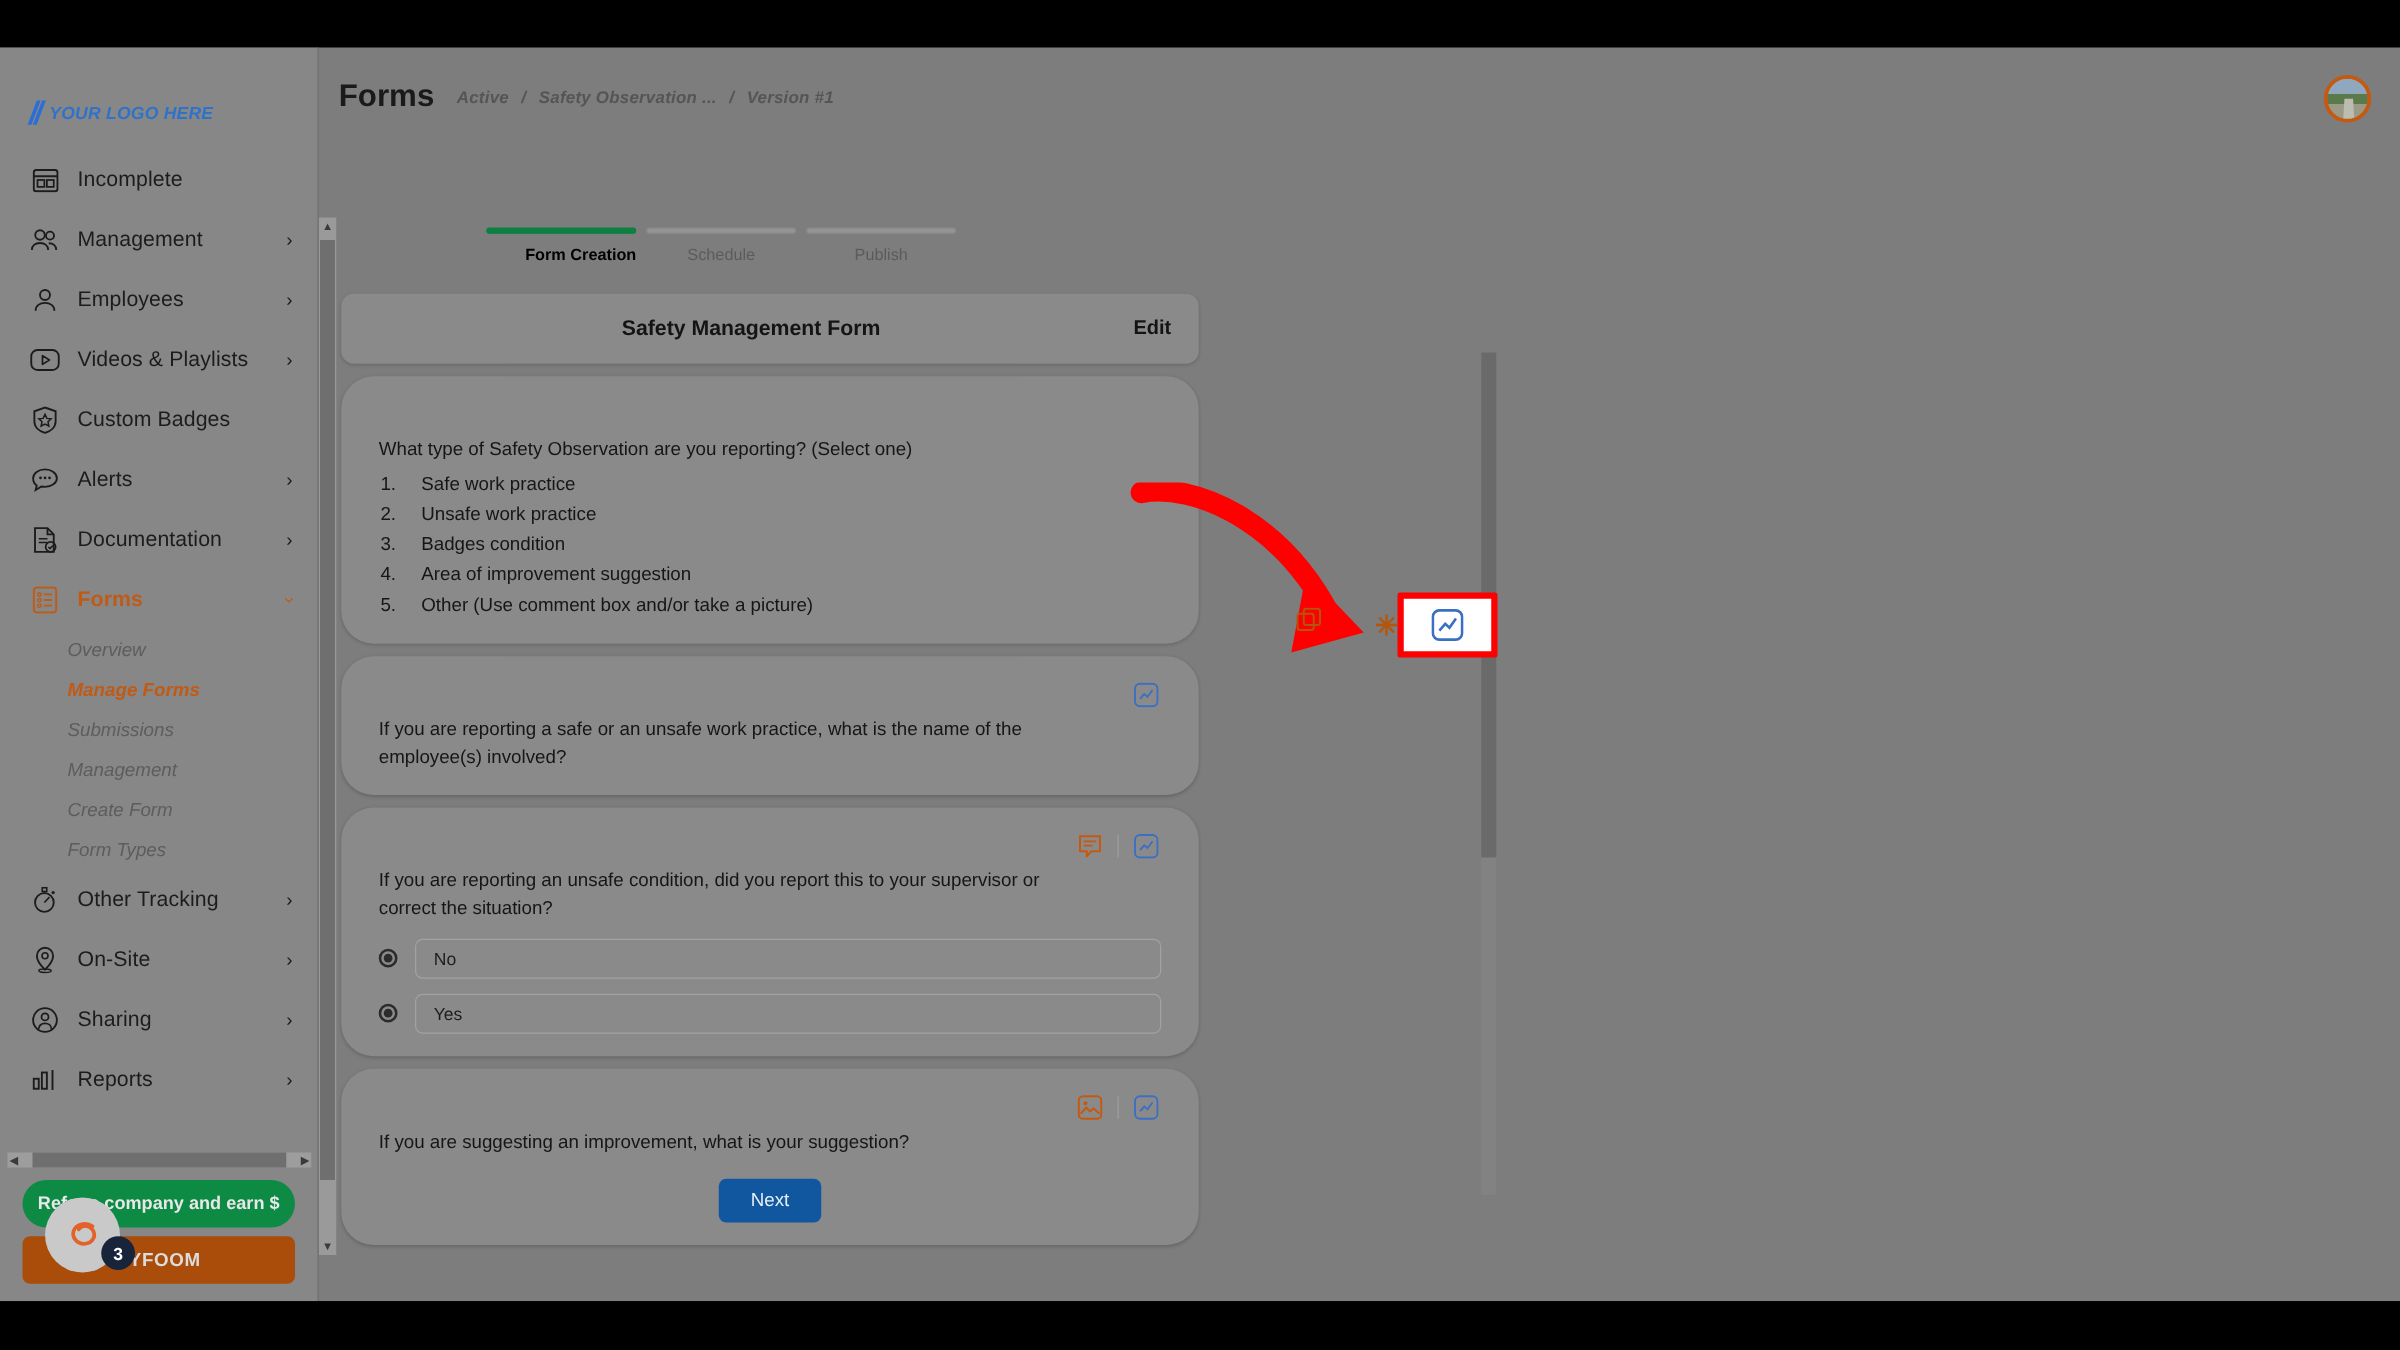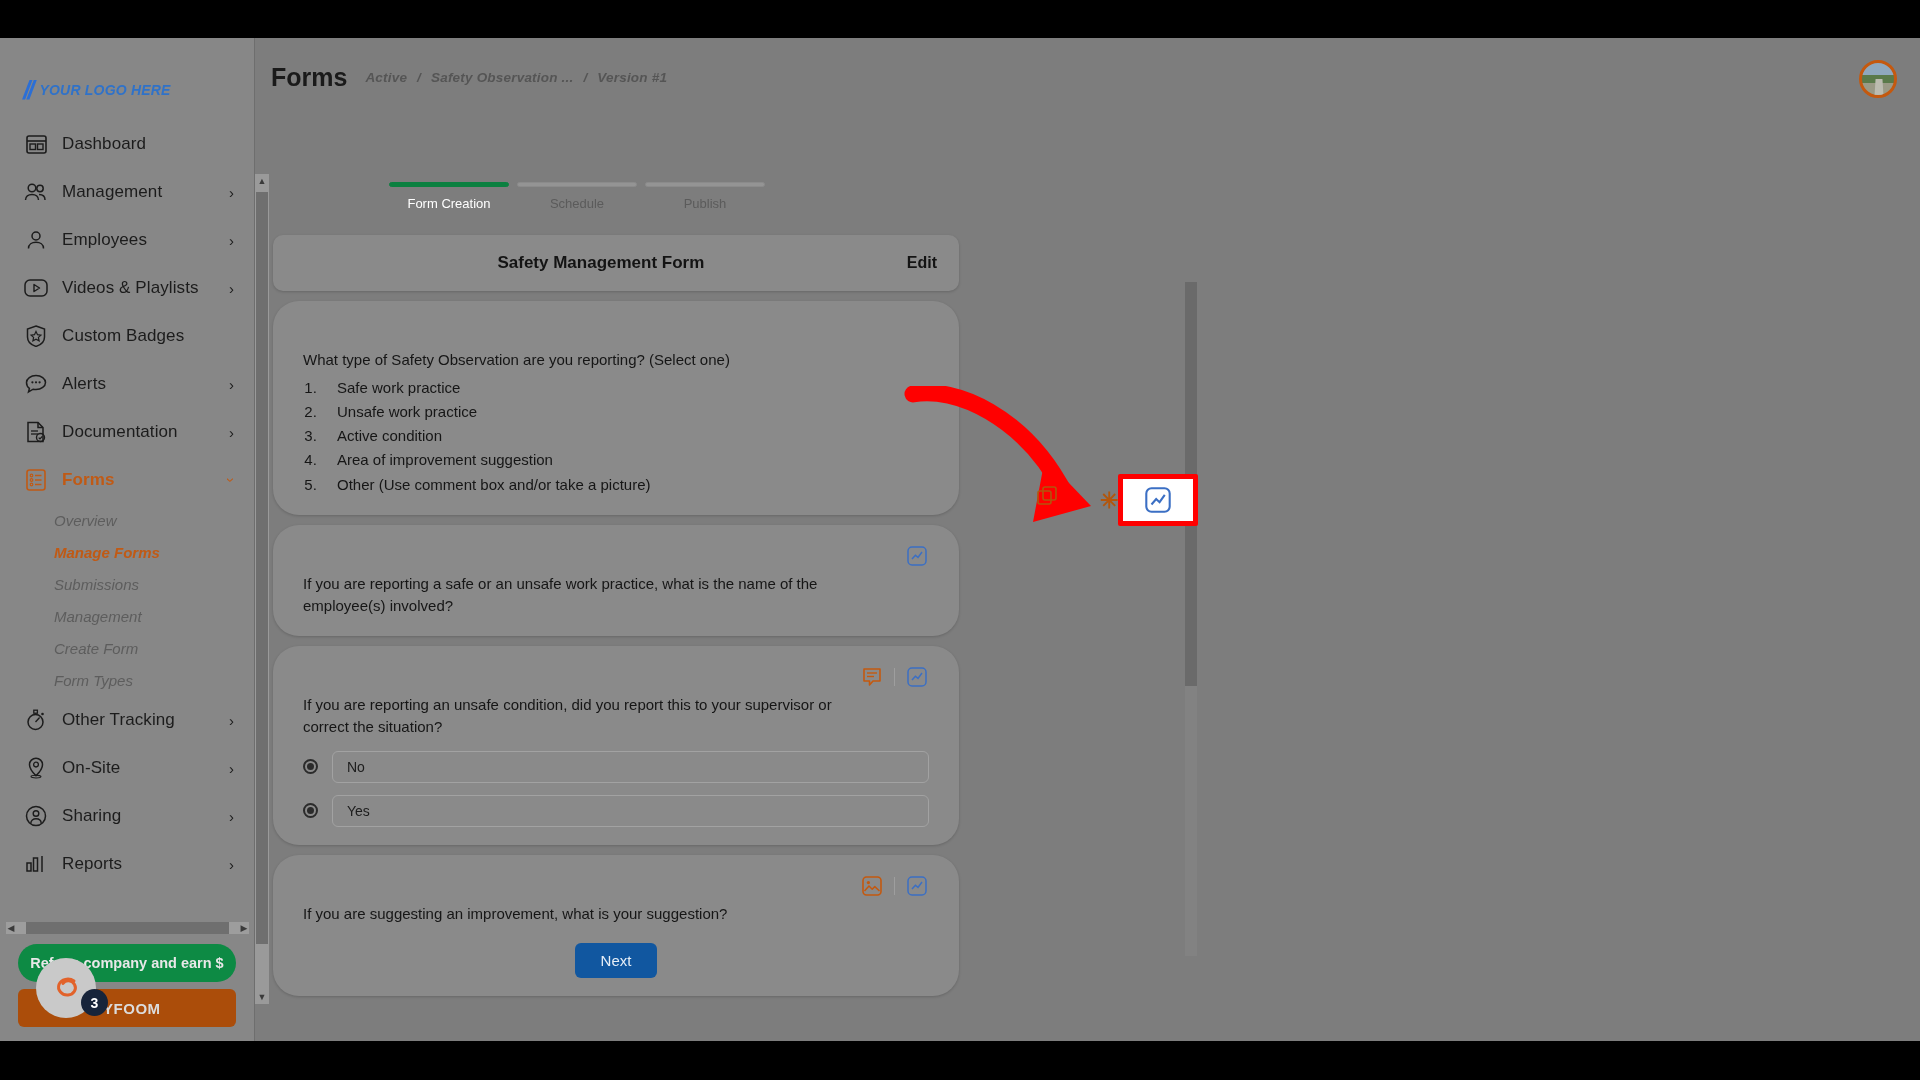--- a/index.html
+++ b/index.html
@@ -103,21 +103,21 @@
 
   .panel {
     position:absolute; left: 18px; top: 58px;
     width: 686px; height: 890px;
   }
   .stepper { display:flex; gap: 8px; width: 380px; margin: 0 auto 0 116px; padding-top: 8px; }
   .step { width: 120px; }
   .step .bar { height: 5px; border-radius: 3px; background:#949494; border:1px solid #8b8b8b; }
   .step.done .bar { background:#0b8040; border-color:#0b8040; }
   .step .lbl { text-align:center; margin-top: 9px; font-size: 13px; color:#5b5b5b; }
-  .step.done .lbl { color:#ffffff; font-weight:400; }
+  .step.done .lbl { color:#000000; font-weight:700;text-align:right; }
 
   .card {
     background:#8a8a8a; border-radius: 10px;
     box-shadow: 0 1px 3px rgba(0,0,0,.18);
   }
   .title-card {
     margin-top: 24px; height: 56px; display:flex; align-items:center;
     padding: 0 22px; position:relative;
   }
   .title-card .t { flex:1; text-align:center; font-size: 17px; font-weight:700; color:#141414; }
@@ -186,21 +186,21 @@
 
       <div class="nav-item">
         <span class="nav-ico">
           <svg width="21" height="19" viewBox="0 0 21 19">
               <rect x="1" y="1" width="19" height="17" rx="2" fill="none" stroke="#1c1c1c" stroke-width="1.6"></rect>
               <line x1="1" y1="6" x2="20" y2="6" stroke="#1c1c1c" stroke-width="1.6"></line>
               <rect x="4" y="9" width="5.5" height="5.5" fill="none" stroke="#1c1c1c" stroke-width="1.4"></rect>
               <rect x="11.5" y="9" width="5.5" height="5.5" fill="none" stroke="#1c1c1c" stroke-width="1.4"></rect>
             </svg>
         </span>
-        <span class="nav-label">Dashboard</span>
+        <span class="nav-label">Incomplete</span>
       </div>
 
       <div class="nav-item">
         <span class="nav-ico">
           <svg width="24" height="20" viewBox="0 0 24 20">
               <circle cx="8" cy="6" r="3.8" fill="none" stroke="#1c1c1c" stroke-width="1.5"></circle>
               <circle cx="16" cy="6.5" r="3.2" fill="none" stroke="#1c1c1c" stroke-width="1.5"></circle>
               <path d="M1.5 18c0-3.6 2.9-5.6 6.5-5.6s6.5 2 6.5 5.6" fill="none" stroke="#1c1c1c" stroke-width="1.5"></path>
               <path d="M15 12.6c3.4 0 6 1.9 6 5.4" fill="none" stroke="#1c1c1c" stroke-width="1.5"></path>
             </svg>
@@ -439,21 +439,21 @@
             <svg width="20" height="20" viewBox="0 0 20 20">
                 <rect x="1" y="1" width="18" height="18" rx="4" fill="none" stroke="#3b6fc4" stroke-width="1.5"></rect>
                 <path d="M5 13l3.4-3.8 2.6 2.2L15 6" fill="none" stroke="#3b6fc4" stroke-width="1.5"></path>
               </svg>
           </span>
         </div>
         <div class="q-text">What type of Safety Observation are you reporting? (Select one)</div>
         <ol class="q-list">
           <li>Safe work practice</li>
           <li>Unsafe work practice</li>
-          <li>Active condition</li>
+          <li>Badges condition</li>
           <li>Area of improvement suggestion</li>
           <li>Other (Use comment box and/or take a picture)</li>
         </ol>
       </div>
 
       <div class="card q-card">
         <div class="q-icons">
           <span class="ico-btn">
             <svg width="20" height="20" viewBox="0 0 20 20">
                 <rect x="1" y="1" width="18" height="18" rx="4" fill="none" stroke="#3b6fc4" stroke-width="1.5"></rect>

